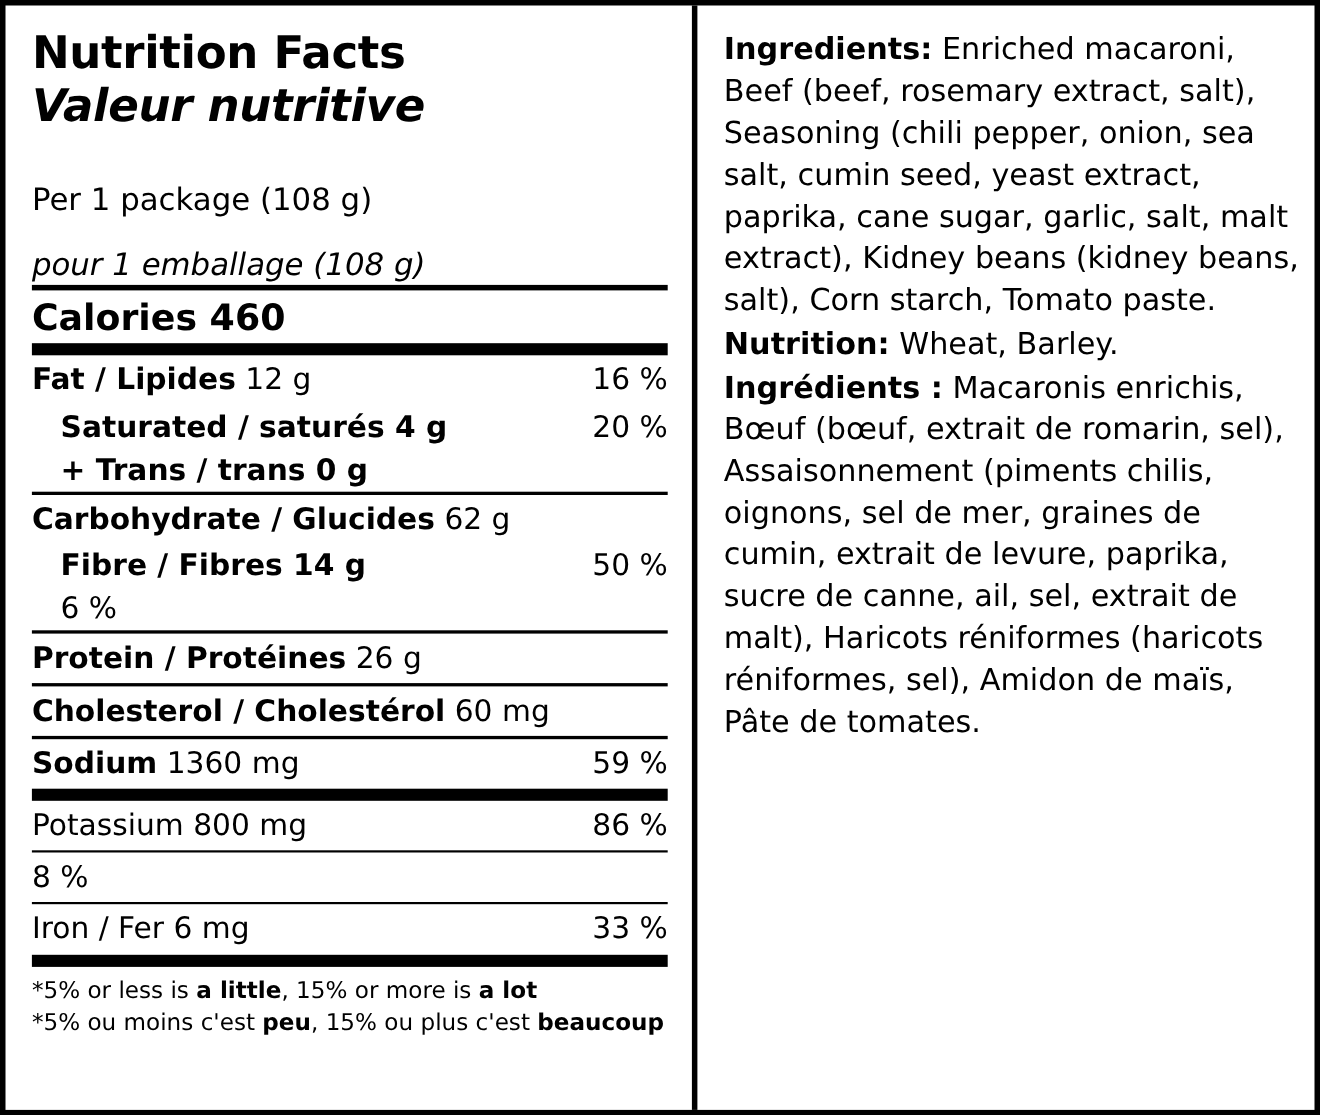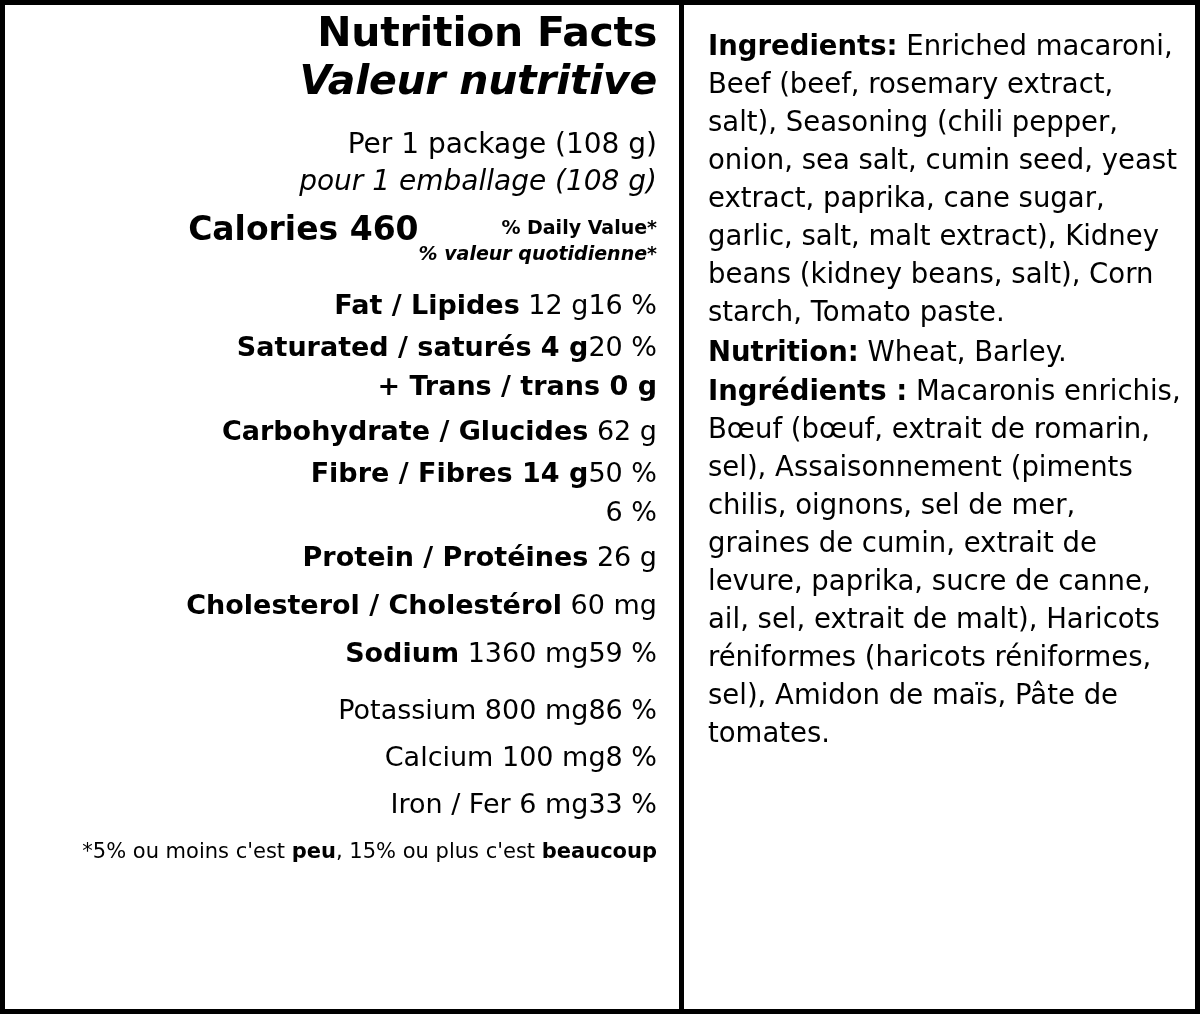--- a/index.html
+++ b/index.html
@@ -18,45 +18,45 @@
     position: relative;
     width: 1200px;
     height: 1014px;
     box-sizing: border-box;
     border: 5px solid #000;
     display: flex;
     background: #fff;
   }
   
   .nf-panel {
-    width: 679px;
+    width: 629px;
     box-sizing: border-box;
-    padding: 4px 22px 6px 24px;
+    padding: 20px 22px 6px 24px;
     border-right: 5px solid #000;
     display: flex;
     flex-direction: column;
-    align-items: flex-end;
   }
   .nf-title {
     font-size: 41px;
     font-weight: bold;
     line-height: 1.17;
     letter-spacing: -0.3px;
   }
   .nf-title2 {
     font-size: 41px;
     font-weight: bold;
     font-style: italic;
     line-height: 1.17;
     letter-spacing: -0.3px;
     margin-bottom: 20px;
   }
   .nf-serving {
     font-size: 28px;
     line-height: 1.33;
+    margin-top: 22px;
   }
   .nf-serving.it { font-style: italic; }
 
   .rule-thin { border-top: 3px solid #000; }
   .rule-med  { border-top: 5px solid #000; }
   .rule-thick{ border-top: 11px solid #000; }
   .rule-hair { border-top: 2px solid #000; }
 
   .cal-row {
     display: flex;
@@ -124,24 +124,20 @@
     <div class="nf-title">Nutrition Facts</div>
     <div class="nf-title2">Valeur nutritive</div>
 
     <div class="nf-serving">Per 1 package (108 g)</div>
     <div class="nf-serving it">pour 1 emballage (108 g)</div>
 
     <div class="rule-med"></div>
 
     <div class="cal-row">
       <div class="cal-left">Calories 460</div>
-      <div class="dv-head">
-        <div><b>% Daily Value*</b></div>
-        <div class="it"><b>% valeur quotidienne*</b></div>
-      </div>
     </div>
 
     <div class="rule-thick"></div>
 
     <div class="row">
       <div class="nm"><b>Fat / Lipides</b><span> 12 g</span></div>
       <div class="val">16 %</div>
     </div>
 
     <div class="row tight indent">
@@ -194,33 +190,35 @@
     <div class="rule-thick"></div>
 
     <div class="row">
       <div class="nm">Potassium 800 mg</div>
       <div class="val">86 %</div>
     </div>
 
     <div class="rule-hair"></div>
 
     <div class="row">
-      <div class="nm">Calcium 100 mg</div>
       <div class="val">8 %</div>
     </div>
 
     <div class="rule-hair"></div>
 
     <div class="row">
       <div class="nm">Iron / Fer 6 mg</div>
       <div class="val">33 %</div>
     </div>
 
     <div class="rule-thick"></div>
 
+    <div class="foot">
+      <span>*5% or less is </span><b>a little</b><span>, 15% or more is </span><b>a lot</b>
+    </div>
     <div class="foot it" style="padding-top:0">
       <span>*5% ou moins c'est </span><b>peu</b><span>, 15% ou plus c'est </span><b>beaucoup</b>
     </div>
   </div>
 
   <div class="ing-panel">
     <p class="ing-block">
       <b>Ingredients:</b><span> Enriched macaroni, Beef (beef, rosemary extract, salt), Seasoning (chili pepper, onion, sea salt, cumin seed, yeast extract, paprika, cane sugar, garlic, salt, malt extract), Kidney beans (kidney beans, salt), Corn starch, Tomato paste.</span>
     </p>
     <p class="ing-block">

